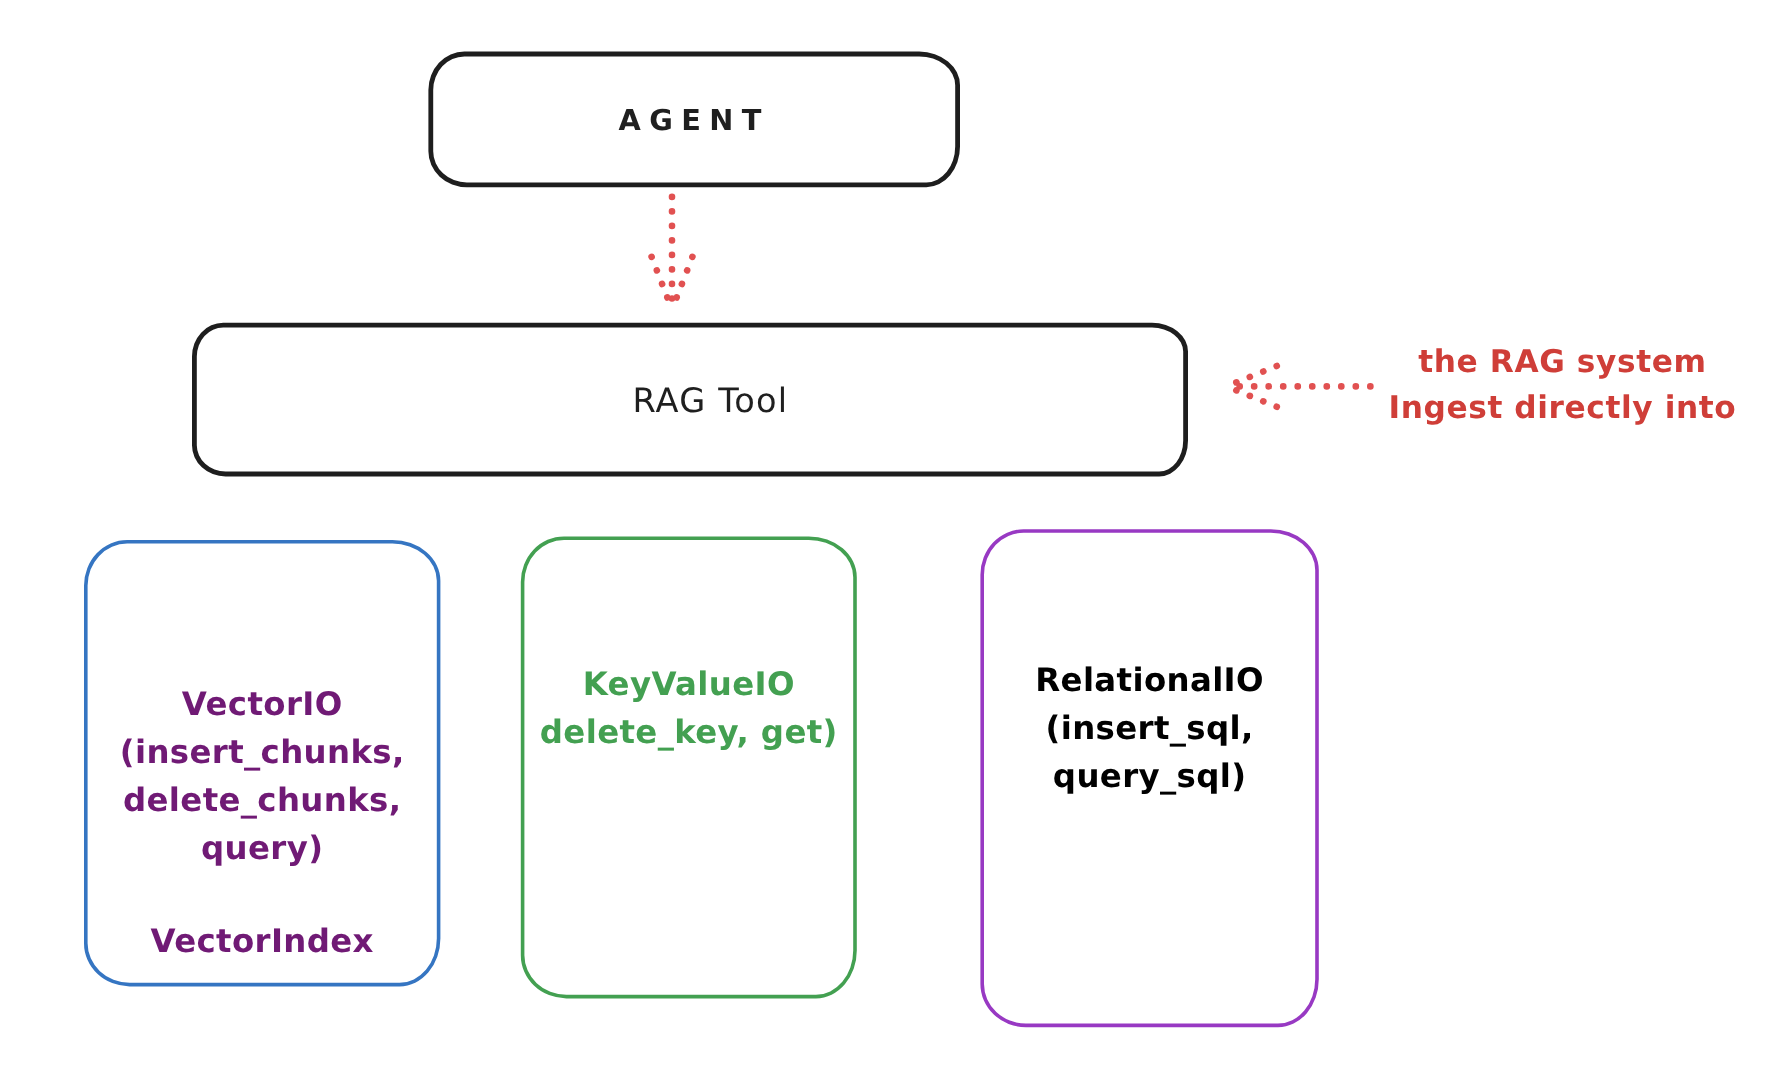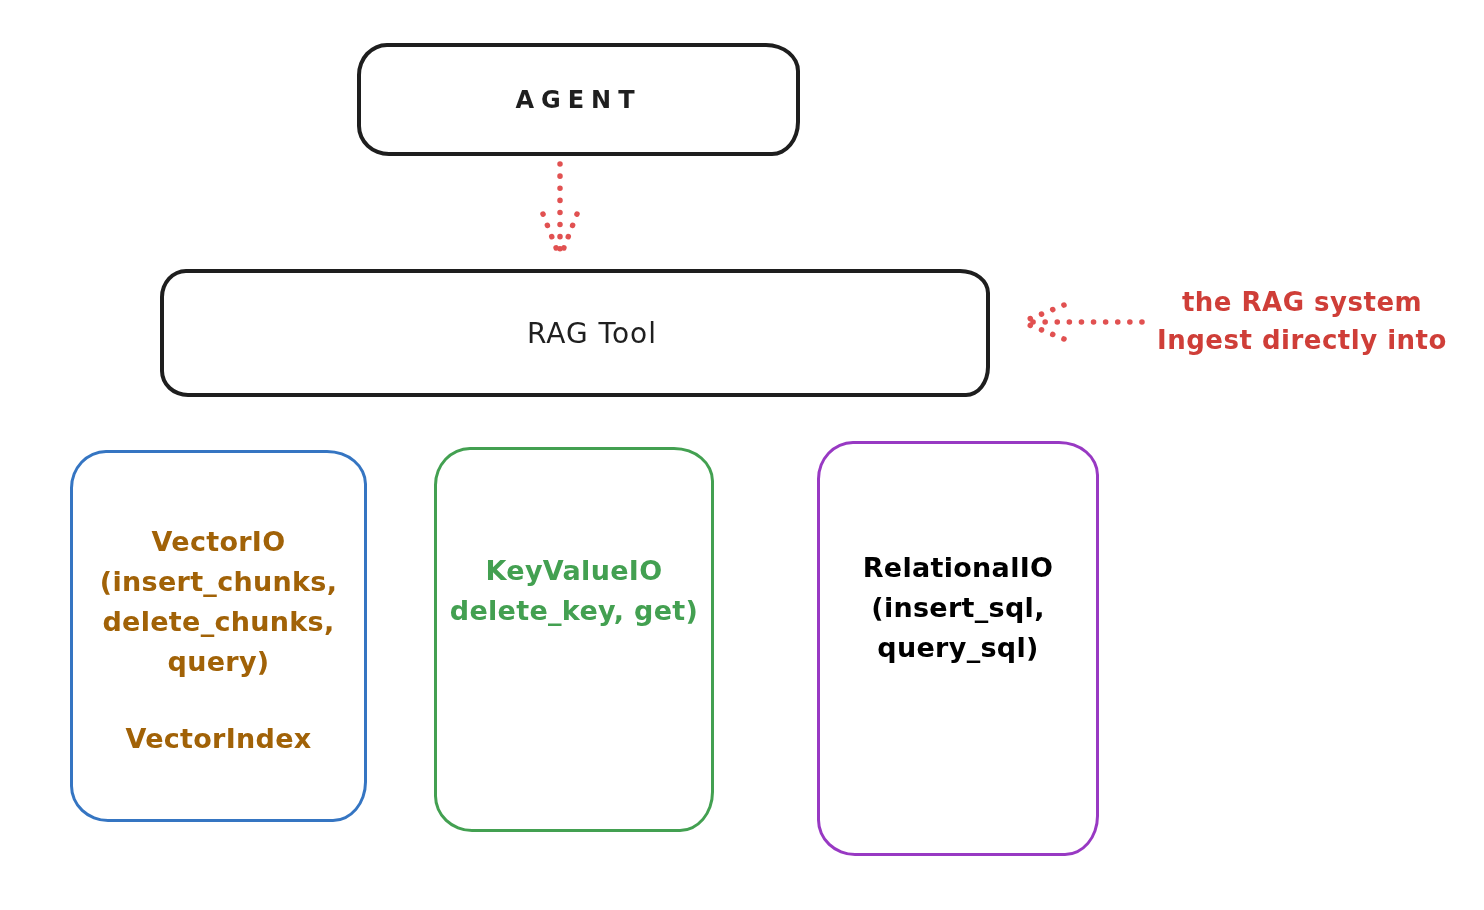--- a/index.html
+++ b/index.html
@@ -68,23 +68,23 @@
     font-size: 27px;
     font-weight: 600;
     line-height: 40px;
     letter-spacing: 0.3px;
   }
   .io-box .line { width: 100%; }
   .vector-box {
     left: 70px; top: 450px;
     width: 297px; height: 372px;
     border: 3.5px solid #3575c2;
-    color: #a16207;
+    color: #701a75;
     border-radius: 36px 40px 34px 38px / 38px 34px 40px 36px;
-    padding-top: 69px;
+    padding-top: 115px;
   }
   .vector-box .spacer { height: 37px; }
   .keyvalue-box {
     left: 434px; top: 447px;
     width: 280px; height: 385px;
     border: 3.5px solid #43a051;
     color: #43a051;
     border-radius: 36px 40px 34px 38px / 38px 34px 40px 36px;
     padding-top: 101px;
   }

